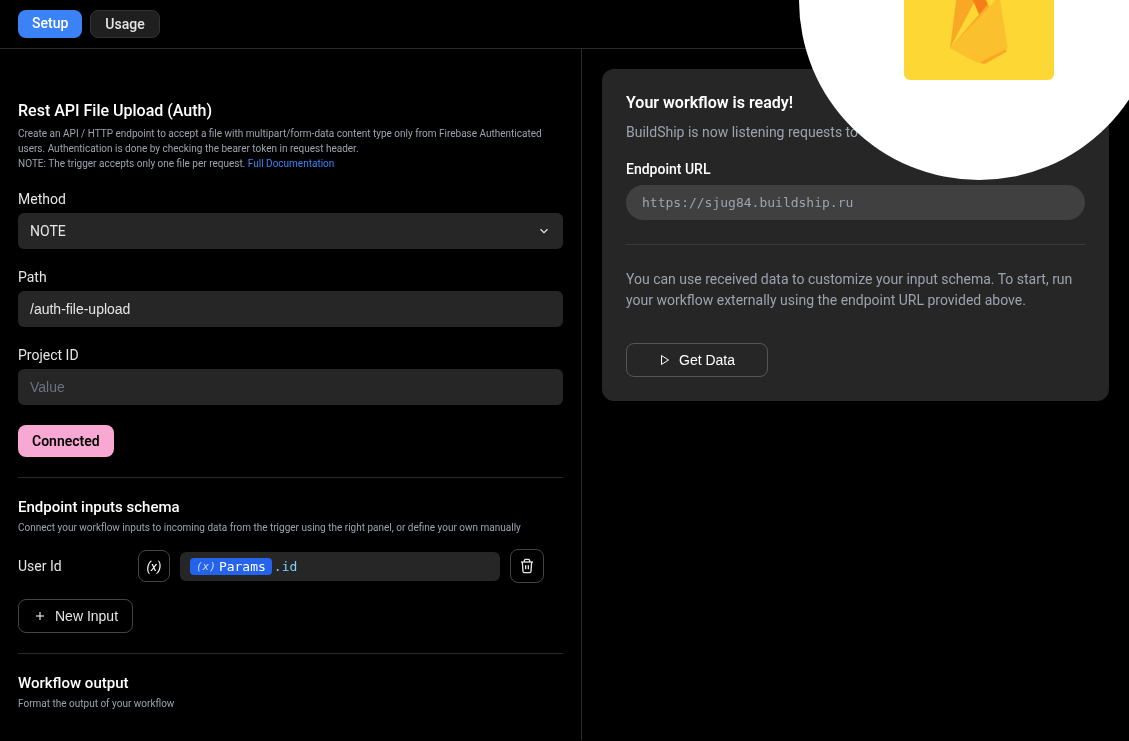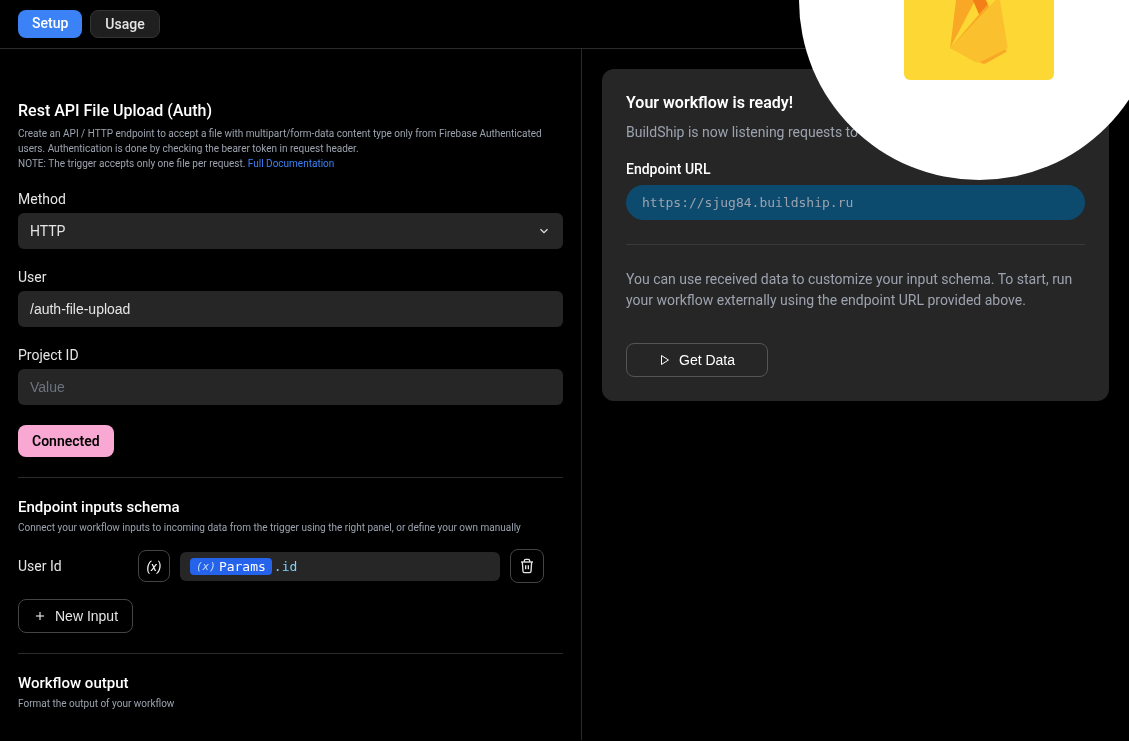--- a/index.html
+++ b/index.html
@@ -130,21 +130,21 @@
 .right-card {
   background: #262626;
   border-radius: 12px;
   padding: 24px;
   position: relative;
 }
 .rc-title { font-size: 16px; color: #fff; font-weight: 600; margin-bottom: 10px; }
 .rc-desc { font-size: 14px; color: #9ca3af; line-height: 1.5; margin-bottom: 18px; }
 .rc-label { font-size: 14px; color: #fff; font-weight: 500; margin-bottom: 8px; }
 .url-box {
-  background: #0c4a6e;
+  background: #404040;
   border-radius: 999px;
   padding: 10px 16px;
   font-family: "Menlo", monospace;
   font-size: 13px;
   color: #9ca3af;
   overflow: hidden;
   white-space: nowrap;
   text-overflow: ellipsis;
 }
 .rc-divider { border:none; border-top:1px solid #3a3a3a; margin:24px 0; }
@@ -204,31 +204,31 @@
   <div class="left">
     <div class="title">Rest API File Upload (Auth)</div>
     <div class="desc">
       <span>Create an API / HTTP endpoint to accept a file with multipart/form-data content type only from Firebase Authenticated users. Authentication is done by checking the bearer token in request header.</span><br>
       <span>NOTE: The trigger accepts only one file per request. </span><span class="link">Full Documentation</span>
     </div>
 
     <div class="field">
       <div class="label">Method</div>
       <div class="select">
-        <span>HTTP</span>
+        <span>NOTE</span>
         <span>
           <svg width="14" height="14" viewBox="0 0 24 24" fill="none" stroke="#e5e5e5" stroke-width="2">
               <polyline points="6 9 12 15 18 9"></polyline>
             </svg>
         </span>
       </div>
     </div>
 
     <div class="field">
-      <div class="label">User</div>
+      <div class="label">Path</div>
       <input class="input" value="/auth-file-upload" style="">
     </div>
 
     <div class="field">
       <div class="label">Project ID</div>
       <input class="input" placeholder="Value" style="">
     </div>
 
     <div class="badge-connected">Connected</div>
 

